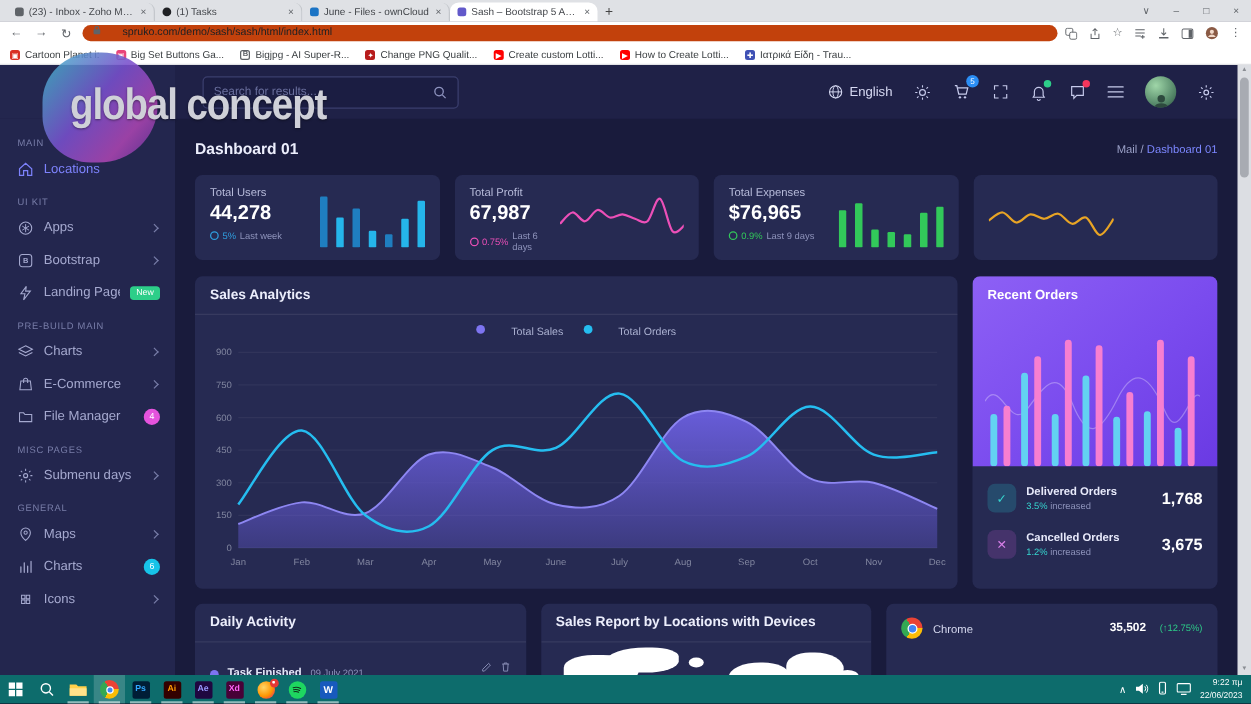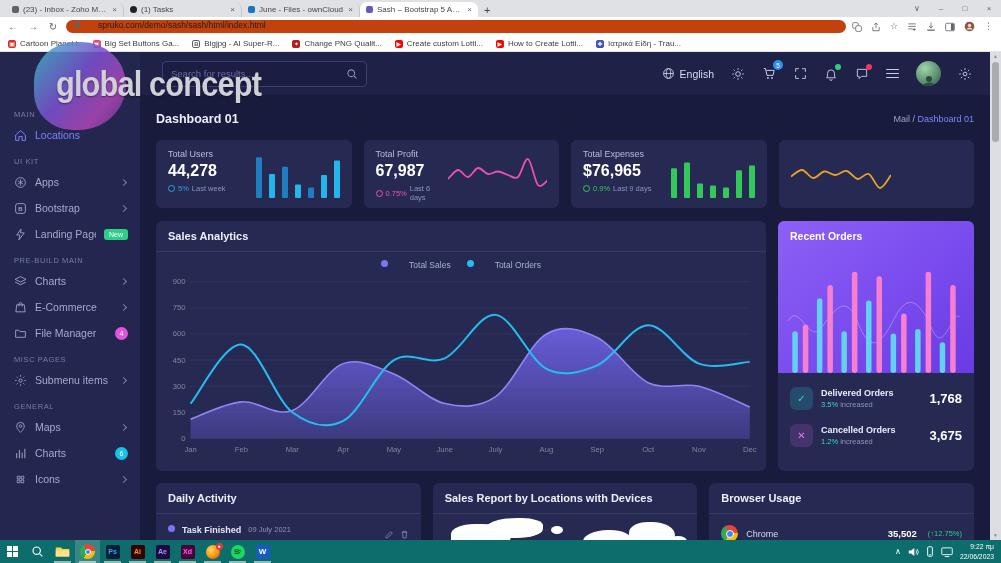--- a/index.html
+++ b/index.html
@@ -93,21 +93,21 @@
   .ord-icbox { width:23px; height:23px; border-radius:6px; display:flex; align-items:center; justify-content:center; font-size:10px; flex:0 0 auto; }
   .ord-ic-del { background:rgba(40,190,200,.22); color:#36d6cf; }
   .ord-ic-can { background:rgba(210,95,220,.18); color:#d77fe8; }
   .ord-label { font-size:9px; font-weight:bold; color:#e8eafb; }
   .ord-sub { font-size:7.5px; color:#8e93bb; margin-top:2px; }
   .ord-sub .pct { color:#36d6cf; }
   .ord-val { margin-left:auto; font-size:13px; font-weight:bold; color:#fff; }
 
   .bot-row { display:grid; grid-template-columns:1fr 1fr 1fr; gap:12px; margin-top:12px; }
   .bot-card { background:#262a52; border-radius:6px 6px 0 0; height:120px; overflow:hidden; }
-  .act-row { display:flex; align-items:flex-start; gap:7px; padding:11px 12px 0; }
+  .act-row { display:flex; align-items:flex-end; gap:7px; padding:11px 12px 0; }
   .act-dot { width:7px; height:7px; border-radius:50%; background:#7d74f0; flex:0 0 auto; }
   .act-label { font-size:9px; font-weight:bold; color:#e4e7f8; }
   .act-date { font-size:7.5px; color:#8e93bb; }
   .act-icons { margin-left:auto; display:flex; gap:6px; color:#8e93bb; }
   .map-zone { position:relative; height:90px; margin-top:4px; }
   .blob { position:absolute; background:#fff; }
   .bu-row { display:flex; align-items:center; gap:8px; padding:11px 12px 0; }
   .chrome-logo { position:relative; width:17px; height:17px; border-radius:50%; background:conic-gradient(from -30deg, #ea4335 0 33%, #fbbc05 33% 66%, #34a853 66% 100%); flex:0 0 auto; }
   .chrome-logo::after { content:""; position:absolute; inset:4.5px; border-radius:50%; background:#4285f4; border:1.5px solid #fff; }
   .bu-name { font-size:9px; color:#d7daf0; }
@@ -412,21 +412,21 @@
     </div>
 
     <div class="side-sec">MISC PAGES</div>
     <div class="side-item">
       <span class="s-ic">
           <svg width="13" height="13" viewBox="0 0 24 24">
             <circle cx="12" cy="12" r="3" fill="none" stroke="currentColor" stroke-width="1.6"></circle>
             <path d="M12 2v3M12 19v3M2 12h3M19 12h3M4.9 4.9L7 7M17 17l2.1 2.1M19.1 4.9L17 7M7 17l-2.1 2.1" stroke="currentColor" stroke-width="1.5"></path>
           </svg>
         </span>
-      <span class="grow">Submenu items</span>
+      <span class="grow">Submenu days</span>
       <span class="chev"></span>
     </div>
 
     <div class="side-sec">GENERAL</div>
     <div class="side-item">
       <span class="s-ic">
           <svg width="13" height="13" viewBox="0 0 24 24">
             <path d="M12 21s-7-6.2-7-11.5a7 7 0 0114 0C19 14.8 12 21 12 21z" fill="none" stroke="currentColor" stroke-width="1.6"></path>
             <circle cx="12" cy="9.5" r="2.4" fill="none" stroke="currentColor" stroke-width="1.5"></circle>
           </svg>
@@ -647,21 +647,20 @@
           <span class="blob" style="left:52px;top:0px;width:58px;height:20px;border-radius:60% 40% 50% 50%"></span>
 
           <span class="blob" style="left:118px;top:8px;width:12px;height:8px;border-radius:50%"></span>
           <span class="blob" style="left:150px;top:12px;width:48px;height:22px;border-radius:55% 45% 50% 50%"></span>
           <span class="blob" style="left:196px;top:4px;width:46px;height:26px;border-radius:45% 55% 55% 45%"></span>
           <span class="blob" style="left:236px;top:18px;width:18px;height:10px;border-radius:50%"></span>
         </div>
       </div>
 
       <div class="bot-card">
-        <div class="card-hd">Browser Usage</div>
         <div class="bu-row">
           <span class="chrome-logo"></span>
           <span class="bu-name">Chrome</span>
           <span class="bu-val">35,502</span>
           <span class="bu-chg">(↑12.75%)</span>
         </div>
       </div>
     </div>
   </div>
 

